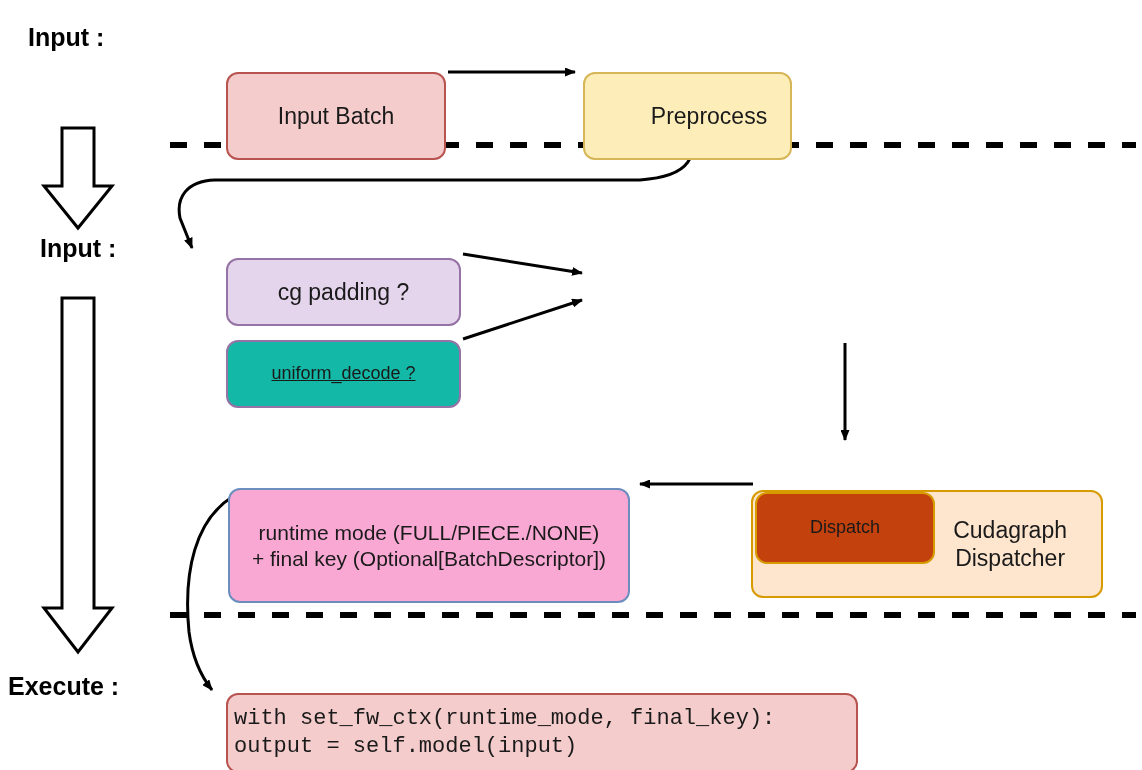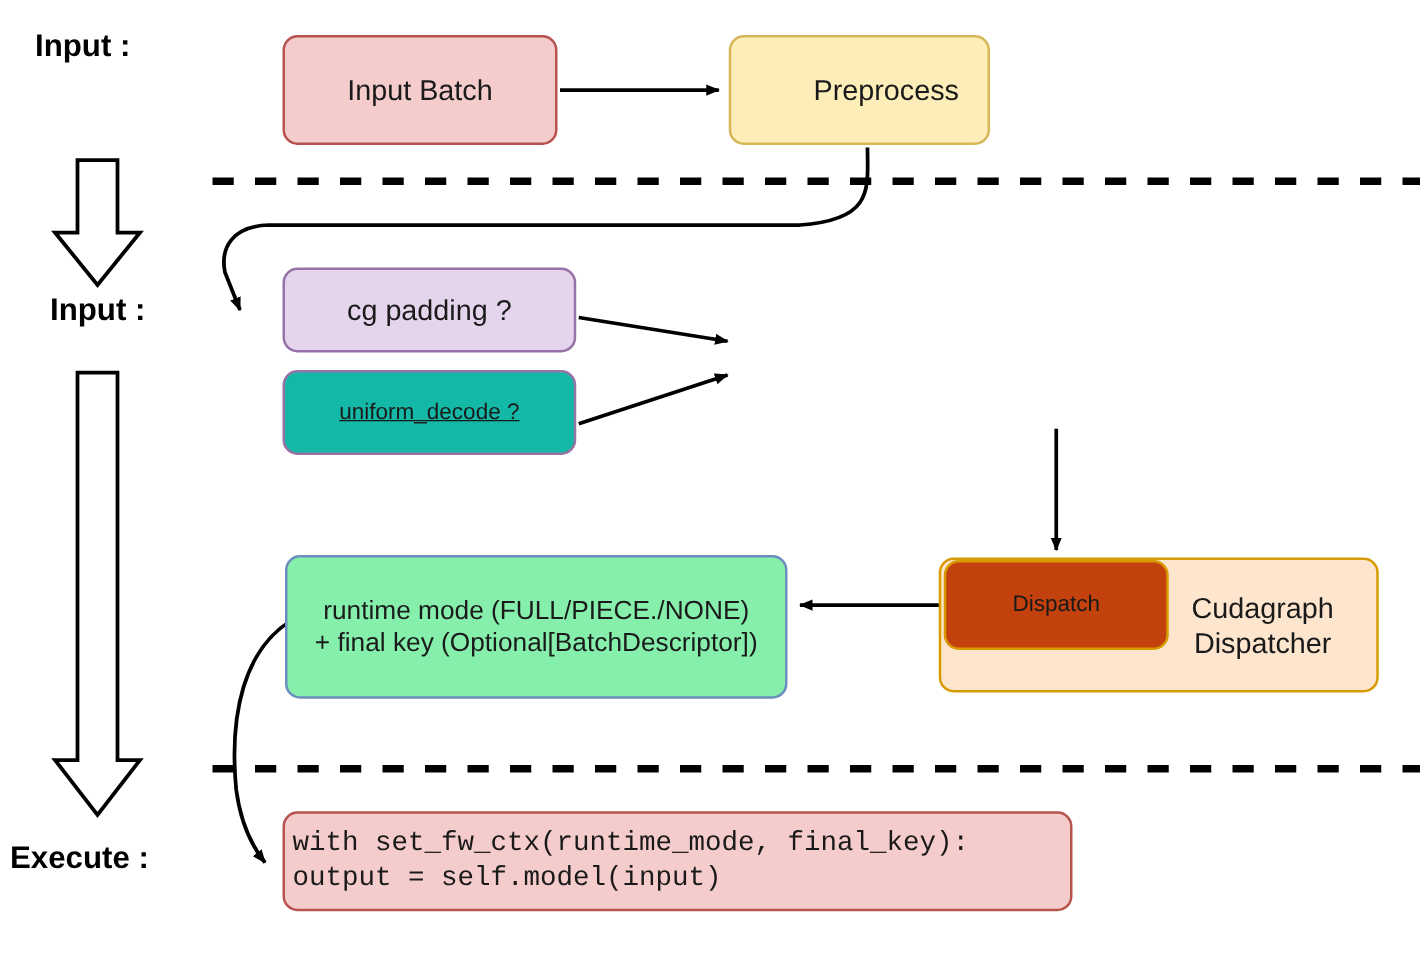--- a/index.html
+++ b/index.html
@@ -30,20 +30,21 @@
     box-sizing: border-box;
     display: flex;
     align-items: center;
     justify-content: center;
     text-align: center;
     border-radius: 12px;
     border: 2px solid #0f766e;
     color: #1a1a1a;
     line-height: 1.22;
     white-space: pre-line;
+    margin-top: 44px;
   }
   .stage-label {
     position: absolute;
     font-weight: bold;
     font-size: 25px;
     color: #000;
     white-space: nowrap;
   }
 
   
@@ -62,21 +63,21 @@
   .n-uniform-decode {
     left: 226px; top: 296px; width: 235px; height: 68px;
     background: #14b8a6; border-color: #9673a6; font-size: 18px; text-decoration: underline;
   }
   .n-init-key {
     left: 590px; top: 243px; width: 513px; height: 98px;
     background: #d5e8d4; border-color: #82b366; font-size: 22px;
   }
   .n-runtime-mode {
     left: 228px; top: 444px; width: 402px; height: 115px;
-    background: #86efac; border-color: #6c8ebf; font-size: 21px;
+    background: #f9a8d4; border-color: #6c8ebf; font-size: 21px;
   }
   .n-cudagraph-dispatcher {
     left: 751px; top: 446px; width: 352px; height: 108px;
     background: #fde5ce; border-color: #d79b00; font-size: 23px;
     align-items: center; justify-content: flex-end;
     padding-right: 34px;
   }
   .n-dispatch {
     left: 755px; top: 448px; width: 180px; height: 72px;
     background: #c2410c; border-color: #d79b00; font-size: 18px;

